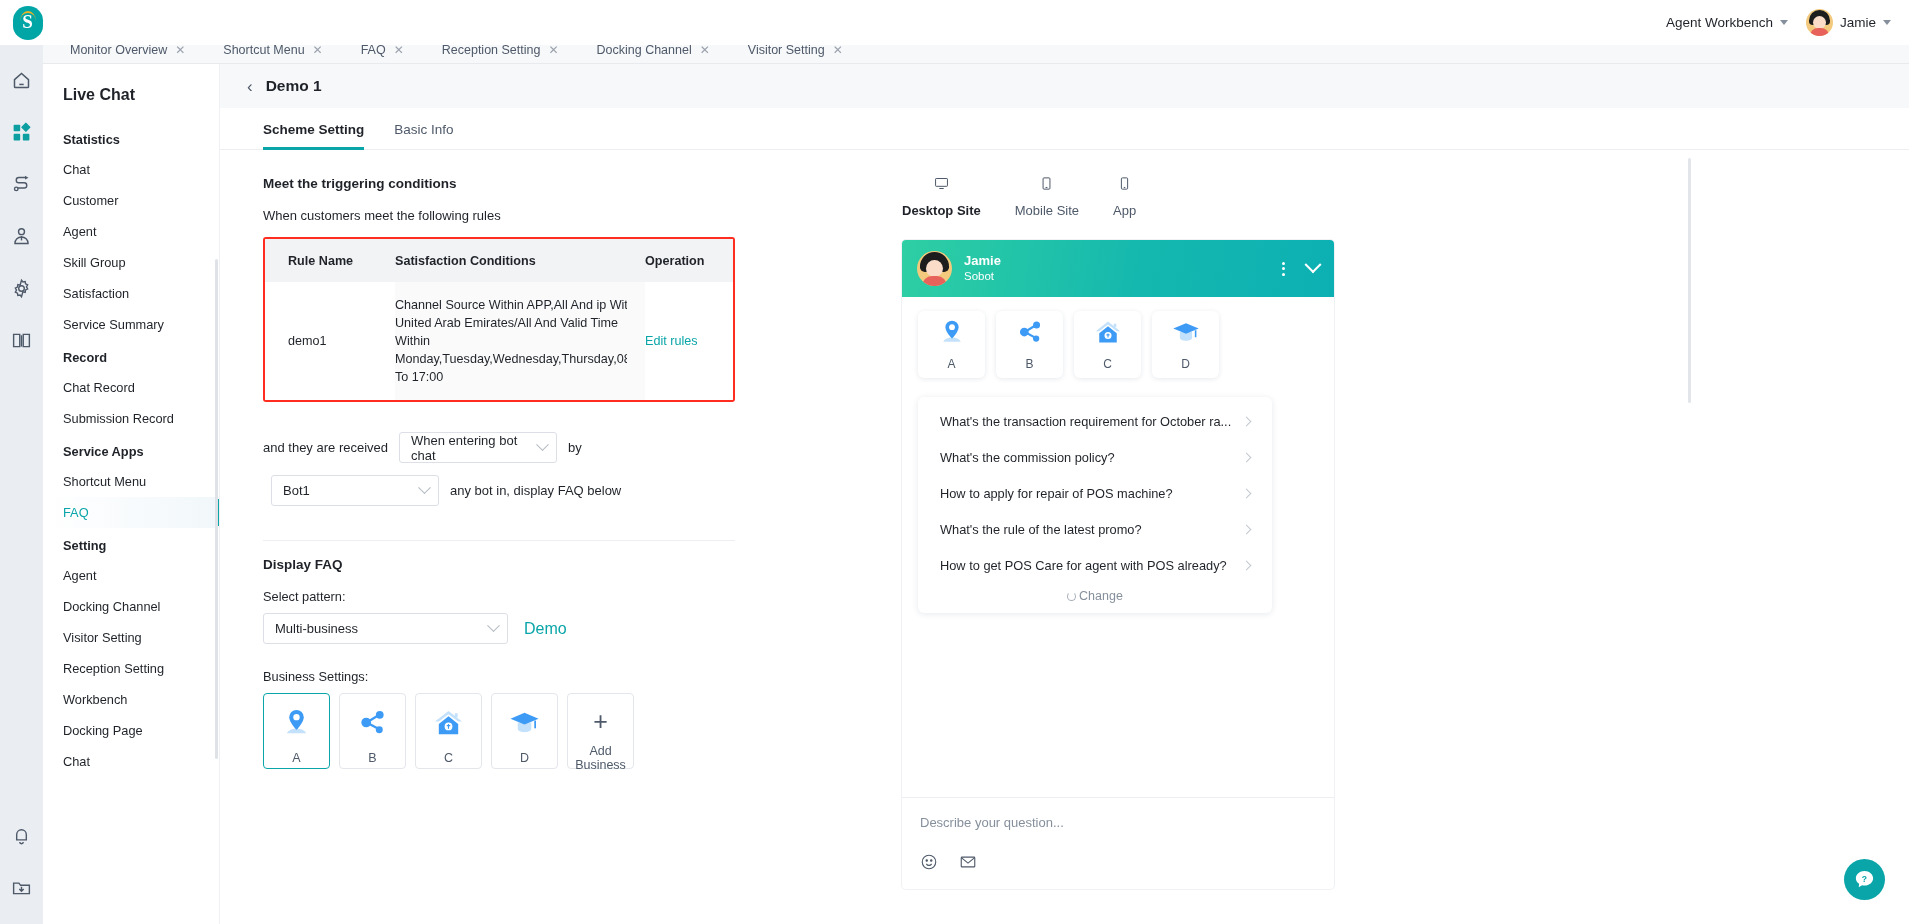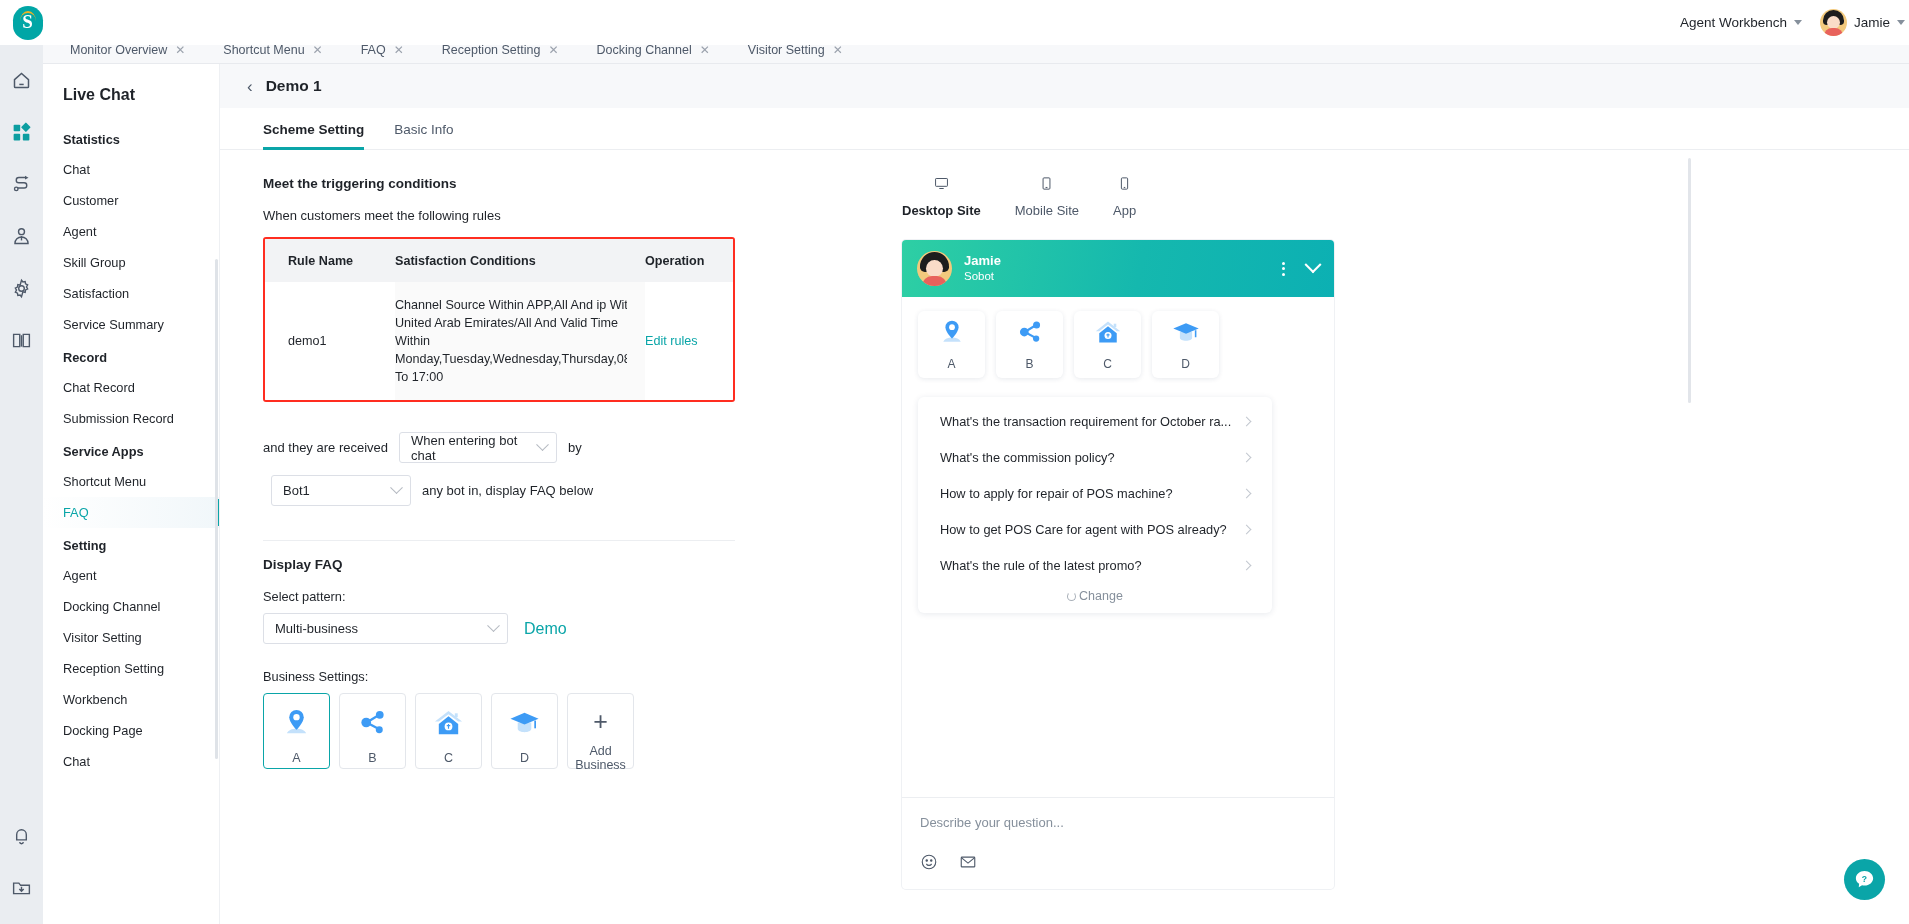--- a/index.html
+++ b/index.html
@@ -26,21 +26,21 @@
     background: #00a6a6; position: relative;
     display: flex; align-items: center; justify-content: center;
   }
   .logo span { color: #fff; font-size: 19px; font-weight: bold; font-family: "Liberation Serif", serif; line-height: 1; padding-bottom:2px;}
   .logo:before {
     content: ""; position: absolute; top: 5px; left: 7px; width: 16px; height: 8px;
     border-top: 2.5px solid #f0b323; border-radius: 50% 50% 0 0 / 100% 100% 0 0;
   }
   .topbar-right {
     margin-left: auto; display: flex; align-items: center; gap: 18px;
-    padding-right: 4px; font-size: 13.5px; color: #1f2329;
+    padding-right: 18px; font-size: 13.5px; color: #1f2329;
   }
   .tb-item { display: flex; align-items: center; gap: 7px; cursor: pointer; }
   .caret-down {
     width: 0; height: 0; border-left: 4.5px solid transparent; border-right: 4.5px solid transparent;
     border-top: 5.5px solid #86909c; display: inline-block;
   }
   .avatar-sm {
     width: 27px; height: 27px; border-radius: 50%; background: #f2c97d;
     position: relative; overflow: hidden; flex: none;
   }
@@ -153,21 +153,21 @@
 
   .row-line { display: flex; align-items: center; gap: 11px; font-size: 13px; color:#1f2329; margin-top: 30px; }
   .row-line2 { display: flex; align-items: center; gap: 11px; font-size: 13px; color:#1f2329; margin-top: 12px; padding-left: 8px; }
 
   .select {
     border: 1px solid #dcdfe6; border-radius: 3px; height: 31px; display: flex; align-items: center;
     justify-content: space-between; padding: 0 9px 0 11px; font-size: 13px; color:#1f2329;
     background: #fff; cursor: pointer;
   }
   .sel-trigger { width: 158px; }
-  .sel-bot { width: 140px; }
+  .sel-bot { width: 168px; }
   .sel-pattern { width: 245px; }
   .chev {
     width: 9px; height: 9px; border-right: 1.5px solid #b5bac2; border-bottom: 1.5px solid #b5bac2;
     transform: rotate(45deg) translate(-2px,-2px); flex: none;
   }
 
   .divider { width: 472px; height: 1px; background: #eceef1; margin: 34px 0 0 0; }
 
   .lbl { font-size: 12.8px; color:#1f2329; margin-bottom: 9px; }
   .biz-row { display: flex; gap: 9px; margin-top: 9px; }
@@ -599,25 +599,25 @@
                     </div>
                     <div class="faq-item">
                       <span class="txt">What's the commission policy?</span>
                       <i class="arr"></i>
                     </div>
                     <div class="faq-item">
                       <span class="txt">How to apply for repair of POS machine?</span>
                       <i class="arr"></i>
                     </div>
                     <div class="faq-item">
-                      <span class="txt">How to get POS Care for agent with POS already?</span>
+                      <span class="txt">What's the rule of the latest promo?</span>
                       <i class="arr"></i>
                     </div>
                     <div class="faq-item">
-                      <span class="txt">What's the rule of the latest promo?</span>
+                      <span class="txt">How to get POS Care for agent with POS already?</span>
                       <i class="arr"></i>
                     </div>
                   </div>
                 <div class="change">
                   <i class="refresh-ic"></i>
                   <span>Change</span>
                 </div>
               </div>
             </div>
 

